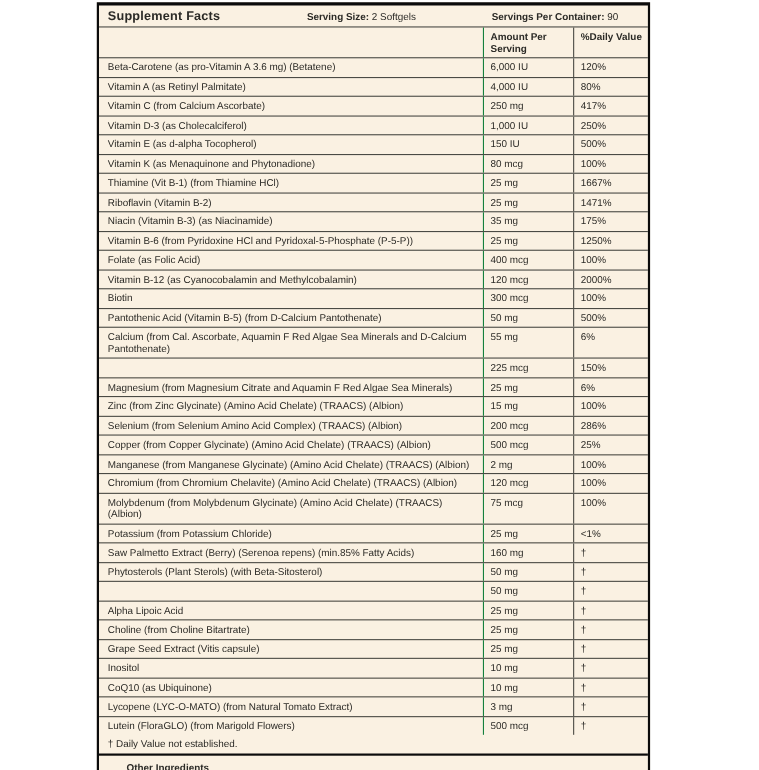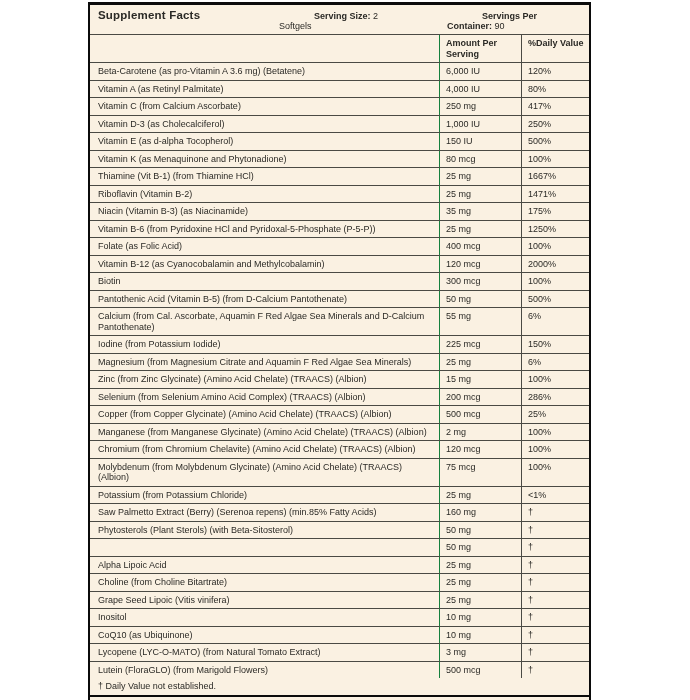--- a/index.html
+++ b/index.html
@@ -30,21 +30,21 @@
     gap: 36px;
   }
   .sf-title {
     font-size: 11.5px;
     font-weight: bold;
     width: 145px;
     letter-spacing: 0.2px;
   }
   .serving-size { width: 132px; font-size: 9px; }
   .servings-per-container { flex: 1; font-size: 9px; }
-  .lbl-bold { font-weight: bold; margin-left: 35px; }
+  .lbl-bold { font-weight: bold; }
 
   
   .col-header-row {
     display: flex;
     border-bottom: 1px solid #4a4a44;
     font-weight: bold;
     font-size: 9px;
   }
   .col-header-row .cell { min-height: 17px; }
 
@@ -171,21 +171,20 @@
         <div class="cell cell-name">Pantothenic Acid (Vitamin B-5) (from D-Calcium Pantothenate)</div>
         <div class="cell cell-amount">50 mg</div>
         <div class="cell cell-dv">500%</div>
       </div>
       <div class="row">
         <div class="cell cell-name">Calcium (from Cal. Ascorbate, Aquamin F Red Algae Sea Minerals and D-Calcium Pantothenate)</div>
         <div class="cell cell-amount">55 mg</div>
         <div class="cell cell-dv">6%</div>
       </div>
       <div class="row">
-        <div class="cell cell-name">Iodine (from Potassium Iodide)</div>
         <div class="cell cell-amount">225 mcg</div>
         <div class="cell cell-dv">150%</div>
       </div>
       <div class="row">
         <div class="cell cell-name">Magnesium (from Magnesium Citrate and Aquamin F Red Algae Sea Minerals)</div>
         <div class="cell cell-amount">25 mg</div>
         <div class="cell cell-dv">6%</div>
       </div>
       <div class="row">
         <div class="cell cell-name">Zinc (from Zinc Glycinate) (Amino Acid Chelate) (TRAACS) (Albion)</div>
@@ -240,21 +239,21 @@
         <div class="cell cell-name">Alpha Lipoic Acid</div>
         <div class="cell cell-amount">25 mg</div>
         <div class="cell cell-dv">†</div>
       </div>
       <div class="row">
         <div class="cell cell-name">Choline (from Choline Bitartrate)</div>
         <div class="cell cell-amount">25 mg</div>
         <div class="cell cell-dv">†</div>
       </div>
       <div class="row">
-        <div class="cell cell-name">Grape Seed Lipoic (Vitis vinifera)</div>
+        <div class="cell cell-name">Grape Seed Extract (Vitis capsule)</div>
         <div class="cell cell-amount">25 mg</div>
         <div class="cell cell-dv">†</div>
       </div>
       <div class="row">
         <div class="cell cell-name">Inositol</div>
         <div class="cell cell-amount">10 mg</div>
         <div class="cell cell-dv">†</div>
       </div>
       <div class="row">
         <div class="cell cell-name">CoQ10 (as Ubiquinone)</div>

